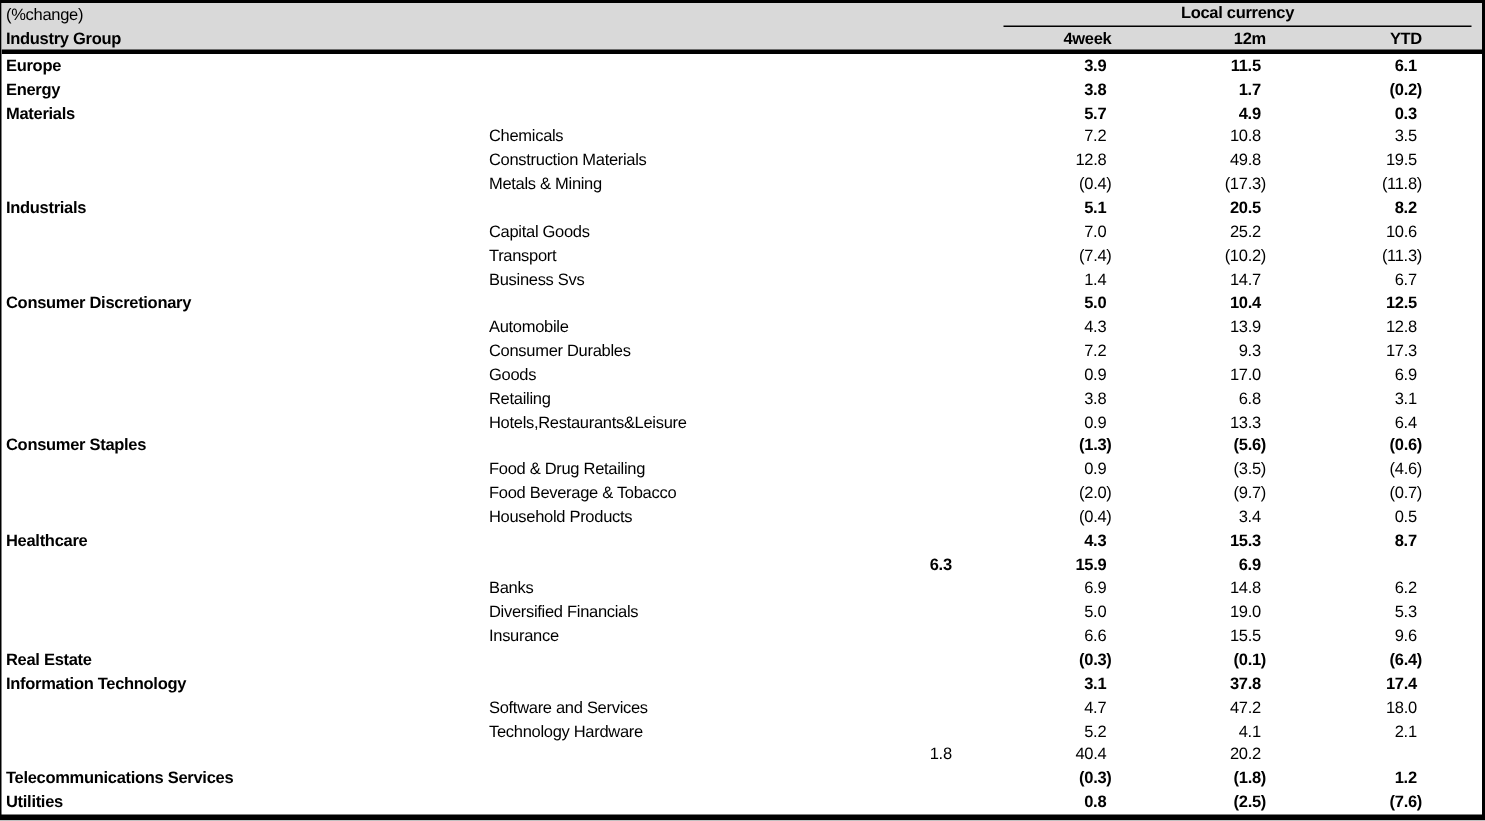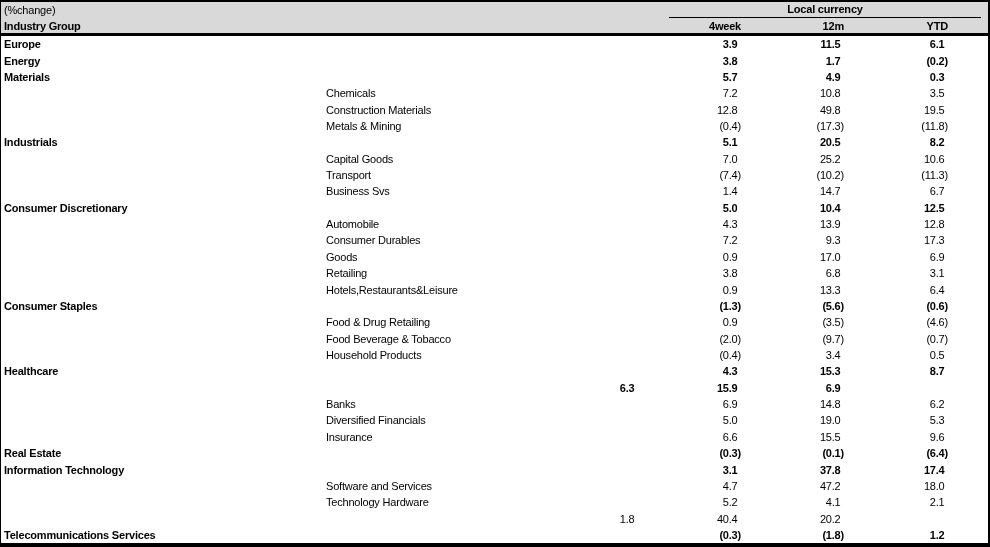--- a/index.html
+++ b/index.html
@@ -294,14 +294,21 @@
         <div class="val">20.2<span class="ph">)</span></div>
         <div></div>
       </div>
       <div class="row lvl0">
         <div class="name">Telecommunications Services</div>
         <div class="val">(0.3)</div>
         <div class="val">(1.8)</div>
         <div class="val">1.2<span class="ph">)</span></div>
         <div></div>
       </div>
+      <div class="row lvl0">
+        <div class="name">Utilities</div>
+        <div class="val">0.8<span class="ph">)</span></div>
+        <div class="val">(2.5)</div>
+        <div class="val">(7.6)</div>
+        <div></div>
+      </div>
     </div>
 </div>
 
 </body></html>

